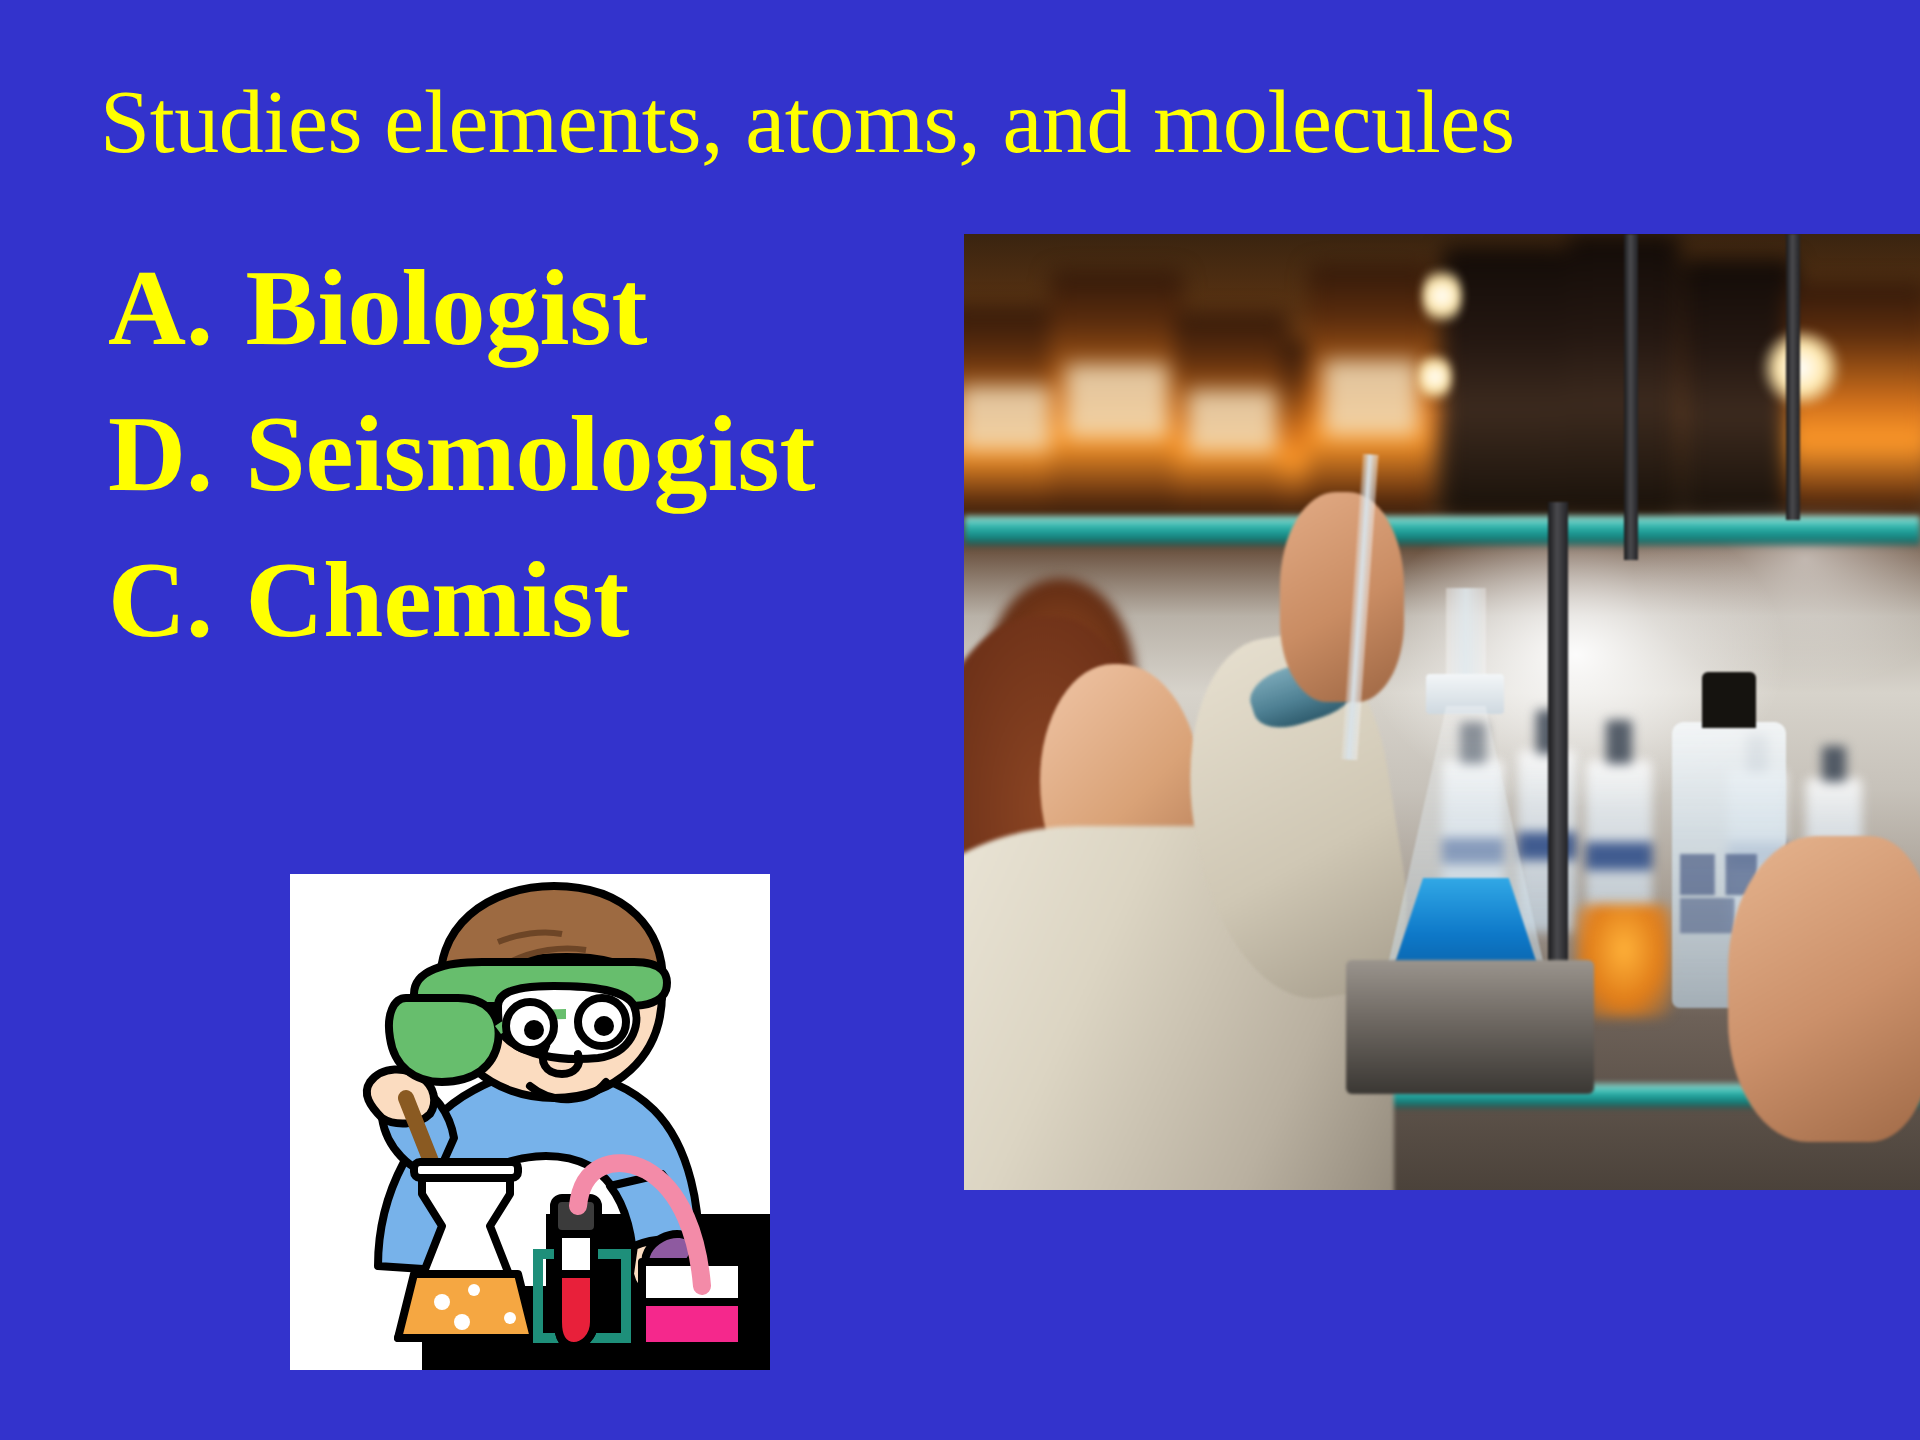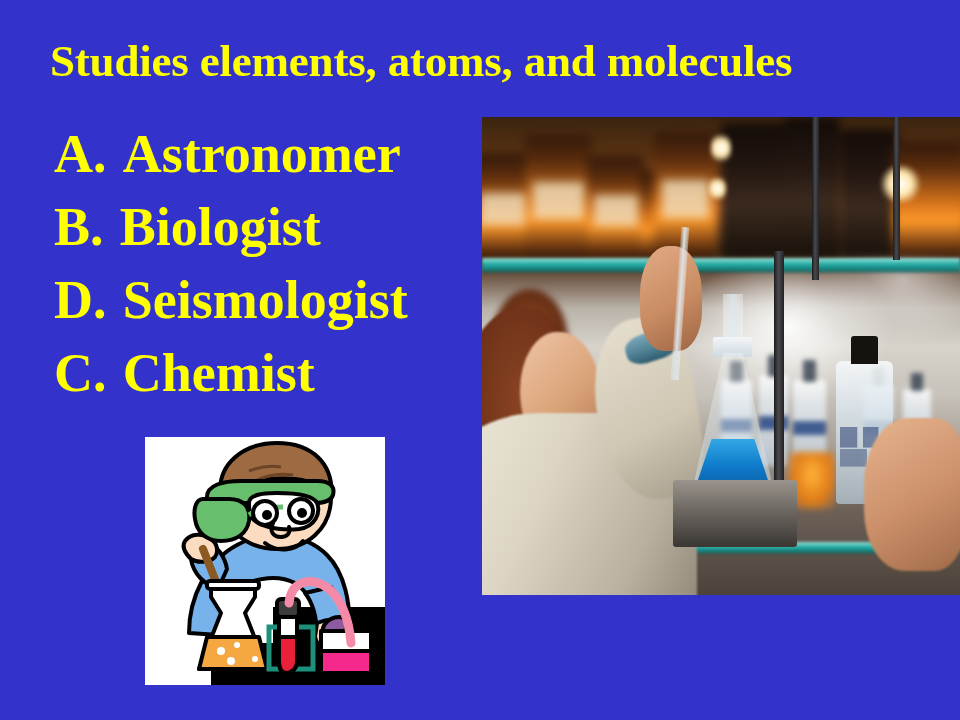--- a/index.html
+++ b/index.html
@@ -17,21 +17,21 @@
   }
 
   
   .title {
     position: absolute;
     left: 50px;
     top: 38px;
     width: 880px;
     color: #ffff00;
     font-size: 45px;
-    font-weight: bold;
+    font-weight: normal;
     line-height: 1.05;
     letter-spacing: -0.2px;
     white-space: nowrap;
   }
 
   
   .options {
     position: absolute;
     left: 54px;
     top: 118px;
@@ -254,24 +254,21 @@
 </style>
 </head>
 <body>
 
 <div class="slide">
 
   <div class="title">Studies elements, atoms, and molecules</div>
 
   <div class="options">
     <div class="option">
-      <span class="letter">A.</span><span>Astronomer</span>
-    </div>
-    <div class="option">
-      <span class="letter">B.</span><span>Biologist</span>
+      <span class="letter">A.</span><span>Biologist</span>
     </div>
     <div class="option">
       <span class="letter">D.</span><span>Seismologist</span>
     </div>
     <div class="option">
       <span class="letter">C.</span><span>Chemist</span>
     </div>
   </div>
 
   <div class="photo">

